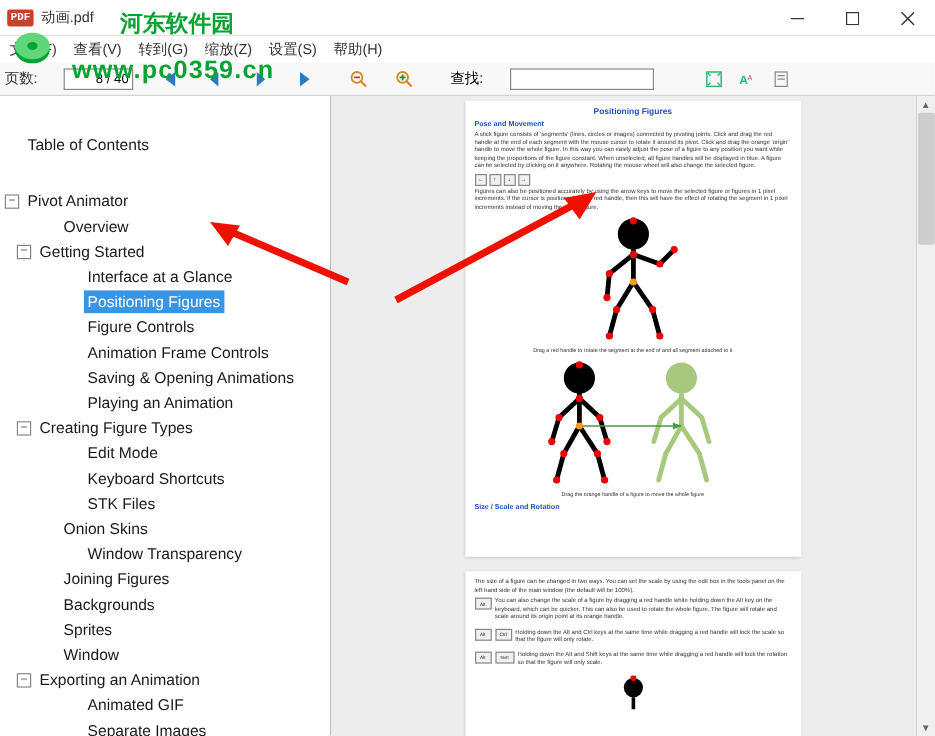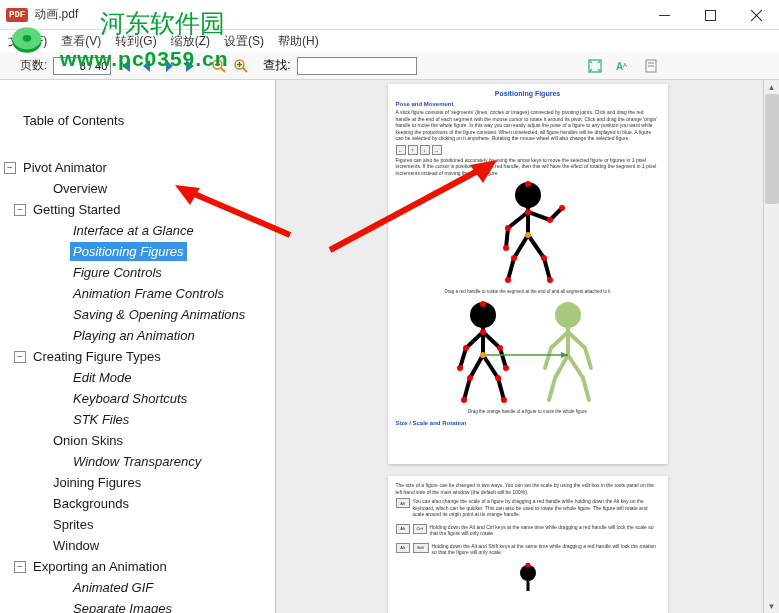--- a/index.html
+++ b/index.html
@@ -5,38 +5,38 @@
 * { margin: 0; padding: 0; box-sizing: border-box; }
 body { font-family: "Microsoft YaHei", "Segoe UI", sans-serif; font-size: 12px; background: #fff; width: 779px; height: 613px; overflow: hidden; position: relative; }
 .titlebar { height: 30px; background: #fff; border-bottom: 1px solid #e0e0e0; display: flex; align-items: center; padding: 0 6px; position: relative; }
 .pdf-badge { background: #c8412c; color: #fff; font-size: 9px; padding: 2px 3px; border-radius: 2px; font-weight: bold; margin-right: 6px; font-family: Liberation Mono, monospace; }
 .title-text { font-size: 12px; color: #333; }
 .winbtns { position: absolute; right: 0; top: 0; display: flex; }
 .winbtn { width: 46px; height: 30px; display: flex; align-items: center; justify-content: center; }
 .winbtn svg { width: 11px; height: 11px; }
 .menubar { height: 22px; display: flex; align-items: center; padding: 0 8px; gap: 14px; color: #333; font-size: 12px; }
 .menubar span { cursor: default; }
-.toolbar { height: 28px; display: flex; align-items: center; padding: 0 20px; gap: 6px; border-bottom: 1px solid #d4d4d4; background: #f8f8f8; }
+.toolbar { height: 28px; display: flex; align-items: center; padding: 0 4px; gap: 22px; border-bottom: 1px solid #d4d4d4; background: #f8f8f8; }
 .page-label { font-size: 12px; color: #333; }
 .page-input { width: 58px; height: 18px; border: 1px solid #888; font-size: 11px; text-align: right; padding-right: 3px; }
 .tool-icon { width: 16px; height: 16px; display: inline-block; }
 .search-label { font-size: 12px; margin-left: 8px; }
 .search-input { width: 120px; height: 18px; border: 1px solid #888; font-size: 11px; }
 .right-icons { position: absolute; right: 120px; display: flex; gap: 12px; }
 .watermark { position: absolute; top: 47px; left: 60px; font-size: 21px; color: #07a332; font-weight: bold; letter-spacing: 1px; z-index: 50; pointer-events: none; }
-.watermark-cn { position: absolute; top: 7px; left: 100px; color: #07a332; font-size: 25px; font-weight: normal; z-index: 50; pointer-events: none; }
+.watermark-cn { position: absolute; top: 7px; left: 100px; color: #07a332; font-size: 19px; font-weight: bold; z-index: 50; pointer-events: none; }
 .watermark-disk { position: absolute; top: 23px; left: 10px; width: 34px; height: 34px; z-index: 50; pointer-events: none; }
 .main { display: flex; height: calc(100% - 80px); }
 .sidebar { width: 276px; border-right: 1px solid #bbb; overflow-y: auto; padding: 4px 0; background: #fff; }
 .tree { list-style: none; }
 .tree-item { display: flex; align-items: center; padding: 1px 0 1px 4px; font-size: 13px; color: #1a1a1a; line-height: 19px; white-space: nowrap; }
 .tree-item.l0 { padding-left: 4px; margin-top: 26px; }
 .tree-item.l1 { padding-left: 14px; }
 .tree-item.l2 { padding-left: 34px; }
-.tree-item.l3 { padding-left: 54px; font-style: italic; }
+.tree-item.l3 { padding-left: 54px; }
 .expander { width: 12px; height: 12px; border: 1px solid #888; display: inline-flex; align-items: center; justify-content: center; font-size: 10px; line-height: 1; margin-right: 4px; color: #555; cursor: pointer; }
 .noexp { width: 12px; margin-right: 4px; display: inline-block; }
 .tree-label { padding: 0 3px; }
 .tree-label.selected { background: #3895e5; color: #fff; }
 .content { flex: 1; background: #ededed; overflow-y: auto; padding: 4px 10px; position: relative; }
 .page { background: #fff; margin: 0 auto 12px; width: 280px; min-height: 380px; padding: 6px 8px; font-size: 5.5px; color: #222; position: relative; box-shadow: 0 1px 3px rgba(0,0,0,0.2); }
 .page-title { color: #2050c0; font-weight: bold; text-align: center; font-size: 7px; margin-bottom: 4px; }
 .page-heading { color: #2050c0; font-weight: bold; font-size: 6px; margin: 3px 0 2px; }
 .page-text { font-size: 5px; line-height: 1.3; margin-bottom: 3px; color: #333; }
 .joint { fill: #e00; }

